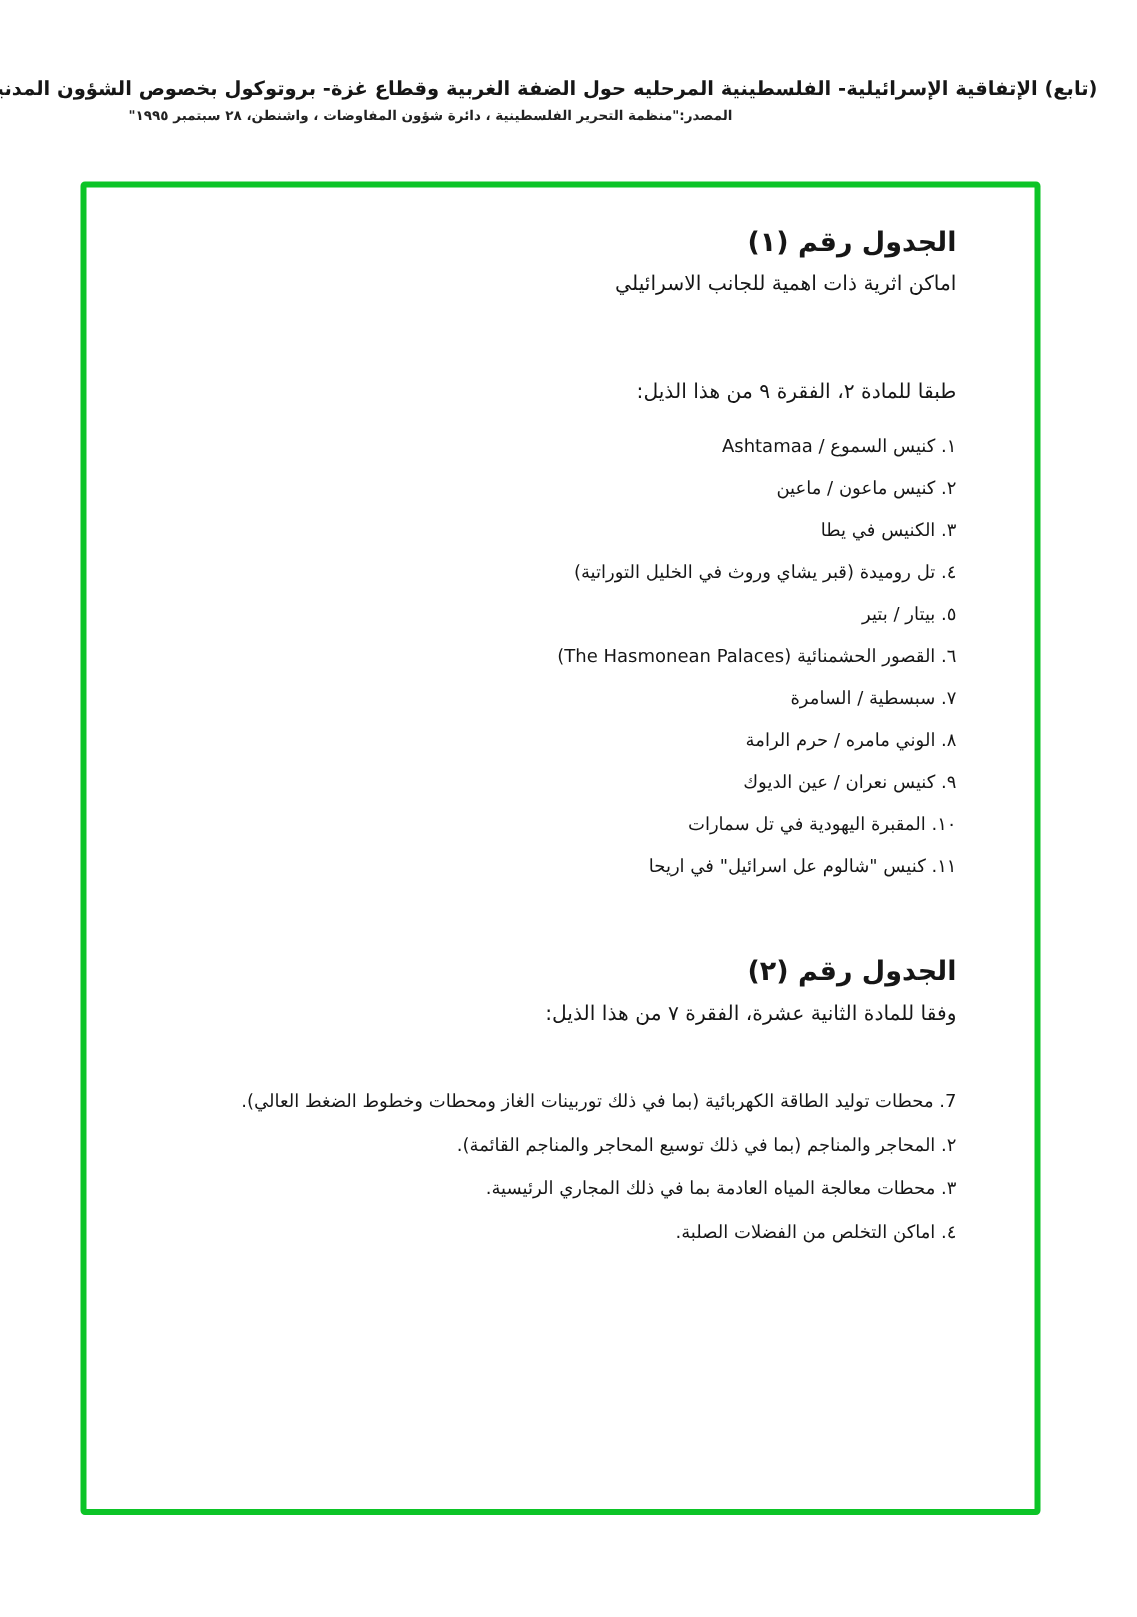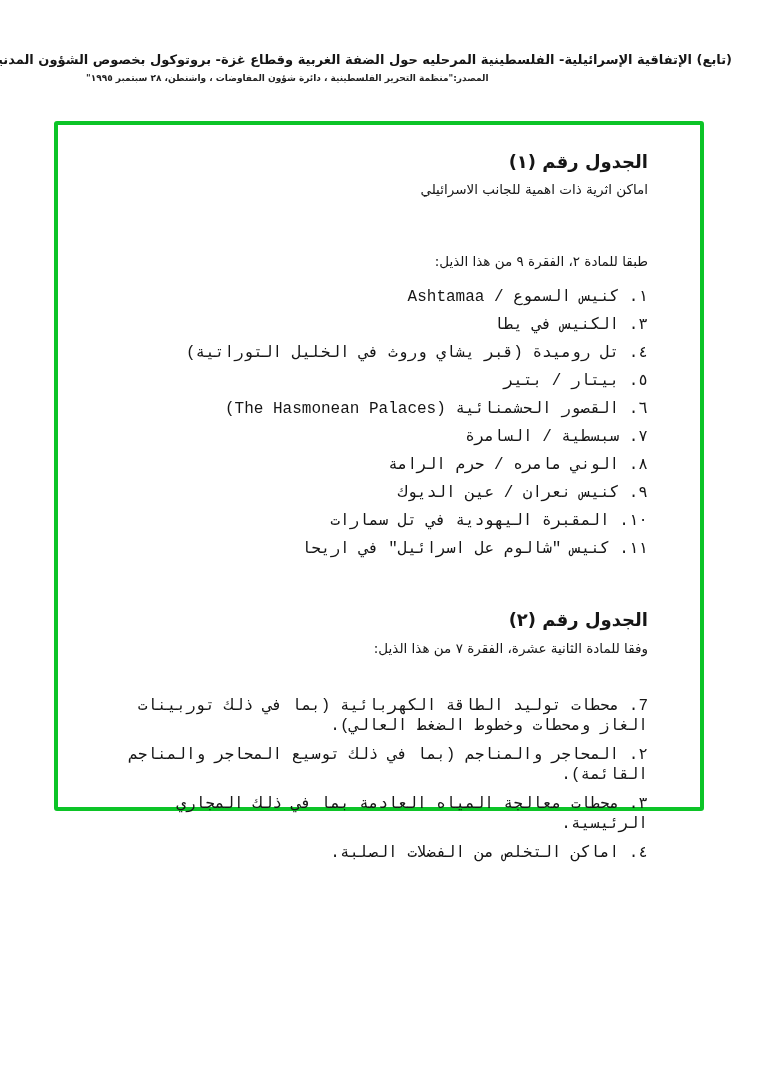--- a/index.html
+++ b/index.html
@@ -26,23 +26,23 @@
     font-size: 9px;
     font-weight: 700;
     text-align: left;
     padding-left: 60px;
     margin-top: 6px;
     color: #222;
   }
   .green-box {
     position: absolute;
     top: 121px;
-    right: 54px;
+    right: 64px;
     left: 54px;
-    height: 690px;
+    height: 889px;
     border: 4px solid #0cc427;
     border-radius: 3px;
     padding: 26px 52px 0 38px;
     background: #ffffff;
   }
   .box-title {
     font-size: 18px;
     font-weight: 700;
     text-align: right;
   }
@@ -53,24 +53,23 @@
   .intro {
     font-size: 13.5px;
     text-align: right;
   }
   .intro1 { margin-top: 56px; }
   .list {
     list-style: none;
     text-align: right;
   }
   .list li {
-    font-size: 16px;
+    font-size: 12px;
     line-height: 20px;
     margin-bottom: 8px;
-    font-family: Liberation Mono, monospace;
   }
   .list1 { margin-top: 18px; }
   .title2 { margin-top: 50px; text-align: right; }
   .intro2 { margin-top: 10px; }
   .list2 { margin-top: 40px; }
   .list2 li { margin-bottom: 9px; }
   .page-number {
     position: absolute;
     top: 1012px;
     left: 0;
@@ -91,20 +90,21 @@
   </div>
 
   <div class="green-box">
 
     <section>
       <h2 class="box-title">الجدول رقم (١)</h2>
       <div class="subtitle">اماكن اثرية ذات اهمية للجانب الاسرائيلي</div>
       <div class="intro intro1">طبقا للمادة ٢، الفقرة ٩ من هذا الذيل:</div>
       <ul class="list list1">
         <li>١. كنيس السموع / Ashtamaa</li>
+        <li>٢. كنيس ماعون / ماعين</li>
         <li>٣. الكنيس في يطا</li>
         <li>٤. تل روميدة (قبر يشاي وروث في الخليل التوراتية)</li>
         <li>٥. بيتار / بتير</li>
         <li>٦. القصور الحشمنائية (The Hasmonean Palaces)</li>
         <li>٧. سبسطية / السامرة</li>
         <li>٨. الوني مامره / حرم الرامة</li>
         <li>٩. كنيس نعران / عين الديوك</li>
         <li>١٠. المقبرة اليهودية في تل سمارات</li>
         <li>١١. كنيس "شالوم عل اسرائيل" في اريحا</li>
       </ul>

